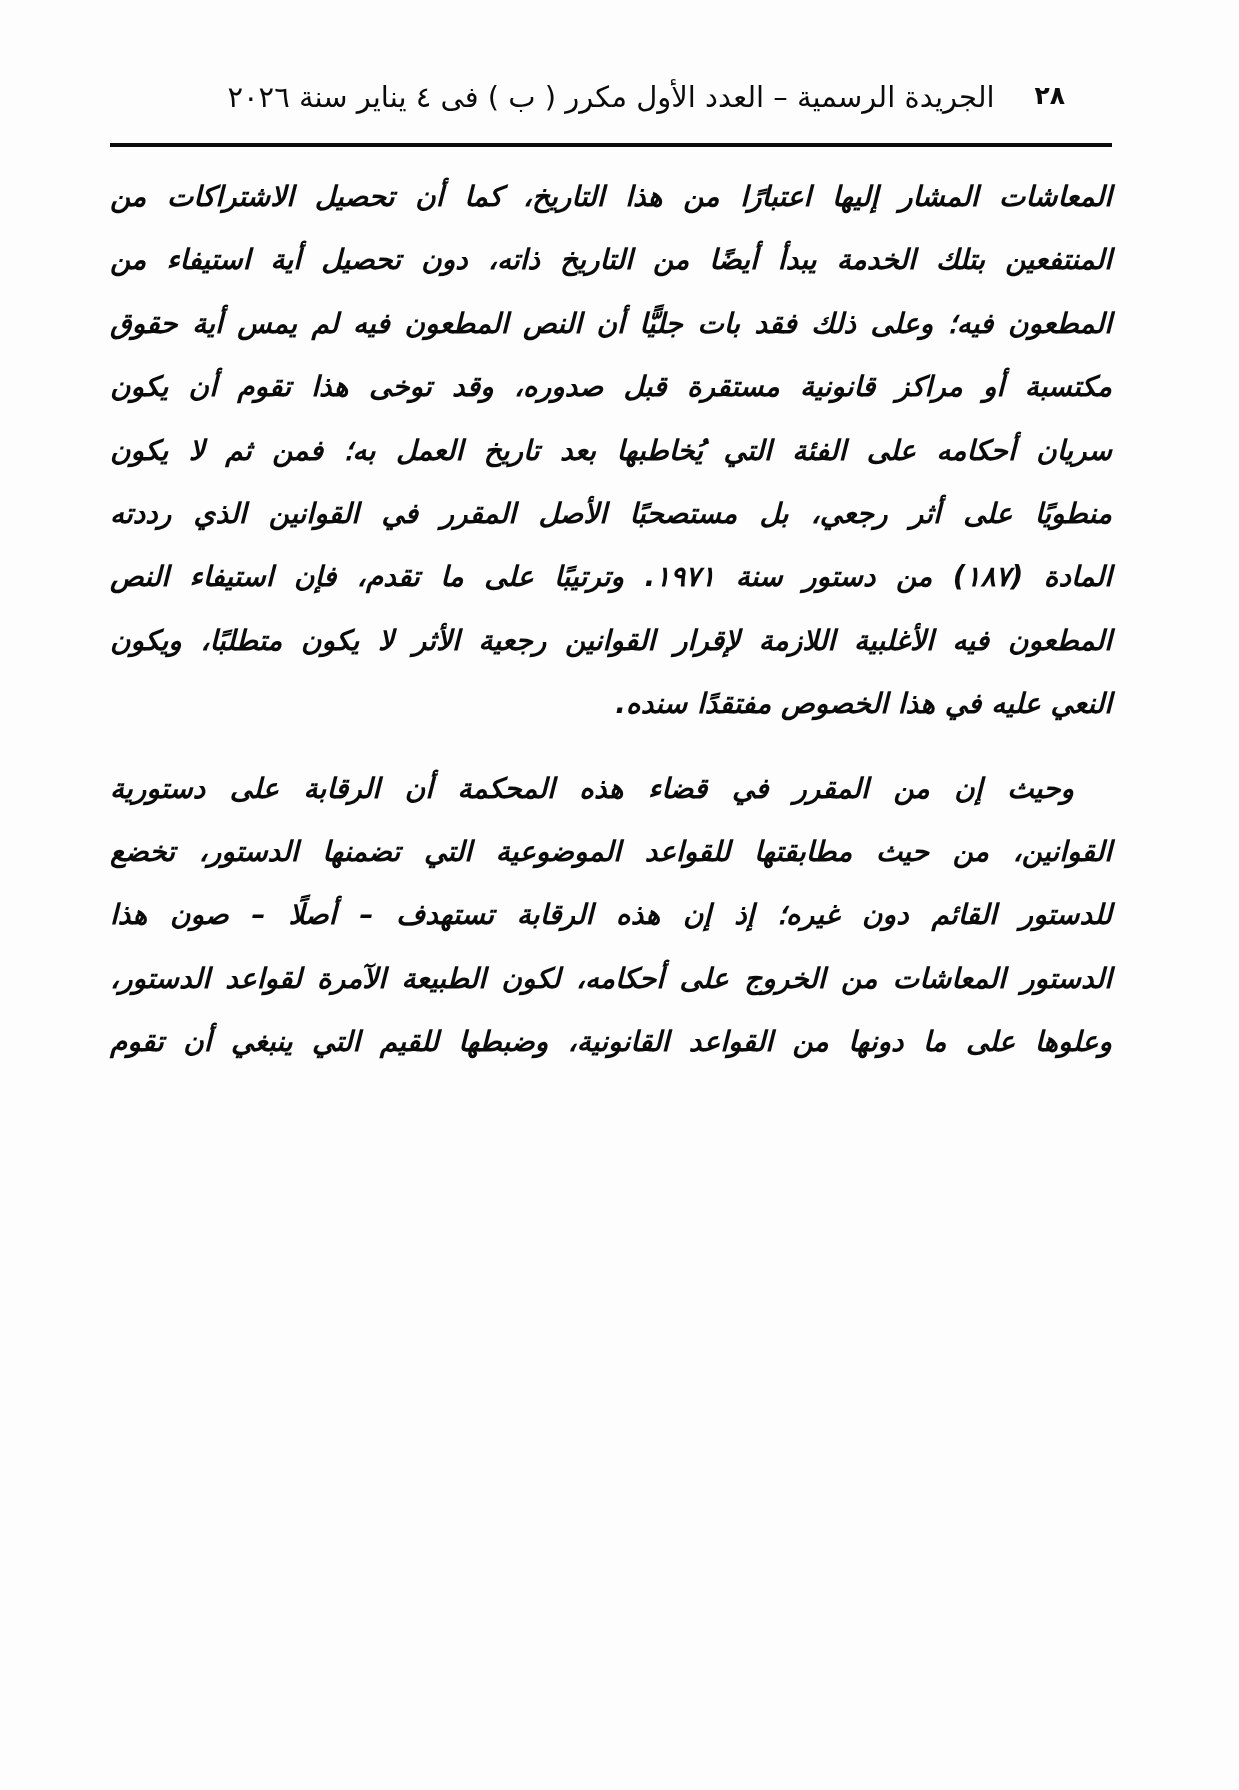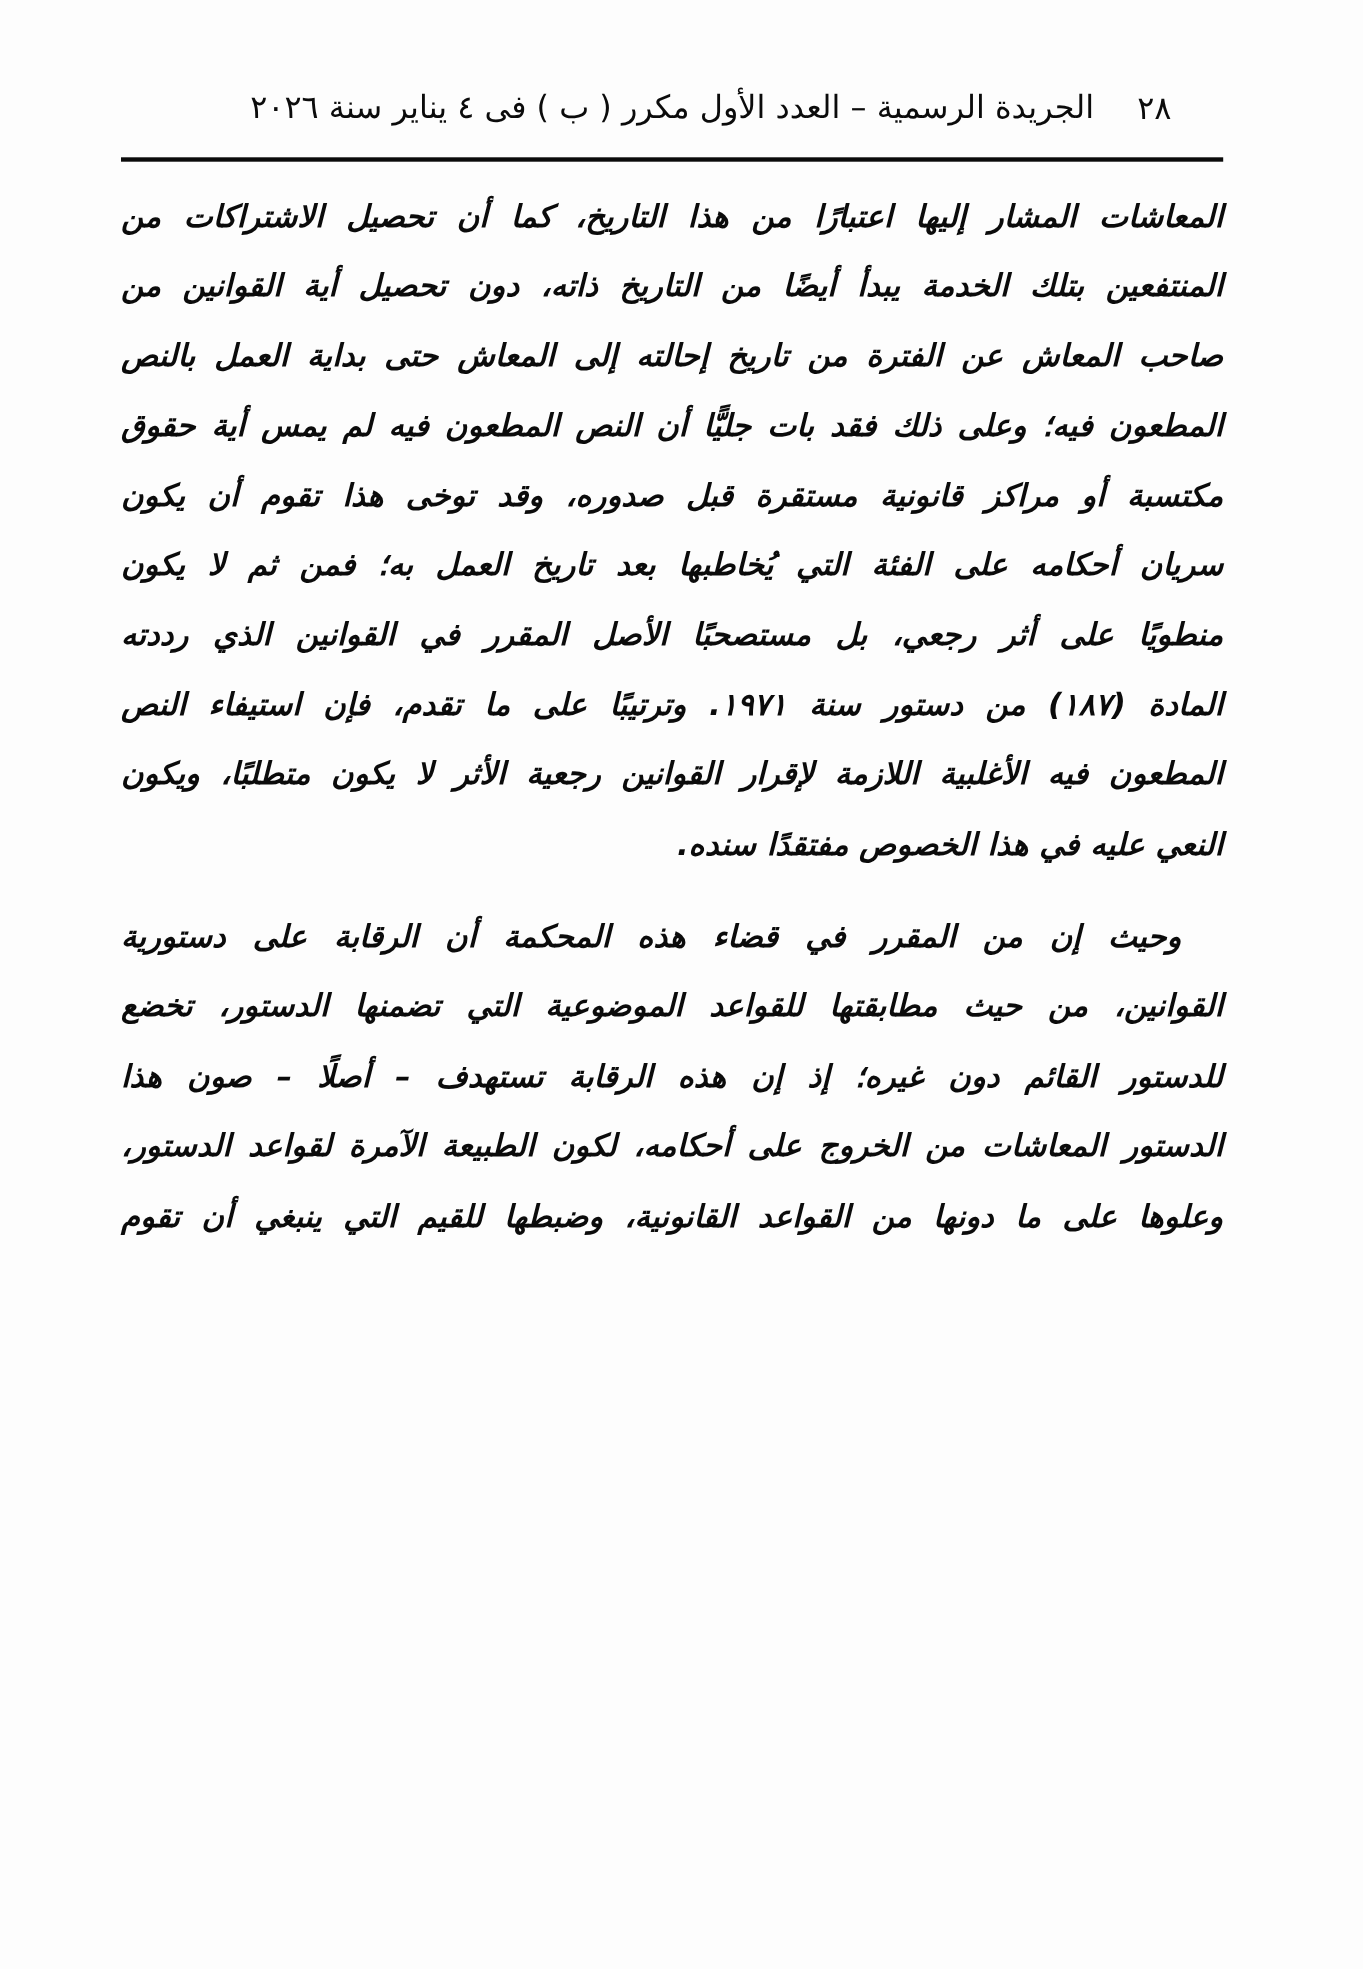--- a/index.html
+++ b/index.html
@@ -29,22 +29,22 @@
     text-align: center;
     font-size: 29px;
     font-weight: normal;
     white-space: nowrap;
     letter-spacing: 0;
   }
   .page-number {
     position: absolute;
     right: 47px;
     top: 1px;
-    font-size: 29px;
-    font-weight: normal;
+    font-size: 25px;
+    font-weight: bold;
   }
   .header-rule {
     position: absolute;
     top: 143px;
     left: 110px;
     width: 1002px;
     height: 4px;
     background: #0b0b0b;
   }
   .body-text {
@@ -77,22 +77,21 @@
   <div class="header-row">
     <span class="header-title">الجريدة الرسمية – العدد الأول مكرر ( ب ) فى ٤ يناير سنة ٢٠٢٦</span>
     <span class="page-number">٢٨</span>
   </div>
 
   <div class="header-rule"></div>
 
   <div class="body-text">
       <div class="paragraph">
         <div class="line">المعاشات المشار إليها اعتبارًا من هذا التاريخ، كما أن تحصيل الاشتراكات من</div>
-        <div class="line">المنتفعين بتلك الخدمة يبدأ أيضًا من التاريخ ذاته، دون تحصيل أية القوانين من</div>
-        <div class="line">صاحب المعاش عن الفترة من تاريخ إحالته إلى المعاش حتى بداية العمل بالنص</div>
+        <div class="line">المنتفعين بتلك الخدمة يبدأ أيضًا من التاريخ ذاته، دون تحصيل أية استيفاء من</div>
         <div class="line">المطعون فيه؛ وعلى ذلك فقد بات جليًّا أن النص المطعون فيه لم يمس أية حقوق</div>
         <div class="line">مكتسبة أو مراكز قانونية مستقرة قبل صدوره، وقد توخى هذا تقوم أن يكون</div>
         <div class="line">سريان أحكامه على الفئة التي يُخاطبها بعد تاريخ العمل به؛ فمن ثم لا يكون</div>
         <div class="line">منطويًا على أثر رجعي، بل مستصحبًا الأصل المقرر في القوانين الذي رددته</div>
         <div class="line">المادة (١٨٧) من دستور سنة ١٩٧١. وترتيبًا على ما تقدم، فإن استيفاء النص</div>
         <div class="line">المطعون فيه الأغلبية اللازمة لإقرار القوانين رجعية الأثر لا يكون متطلبًا، ويكون</div>
         <div class="line last">النعي عليه في هذا الخصوص مفتقدًا سنده.</div>
       </div>
       <div class="paragraph">
         <div class="line indent">وحيث إن من المقرر في قضاء هذه المحكمة أن الرقابة على دستورية</div>

